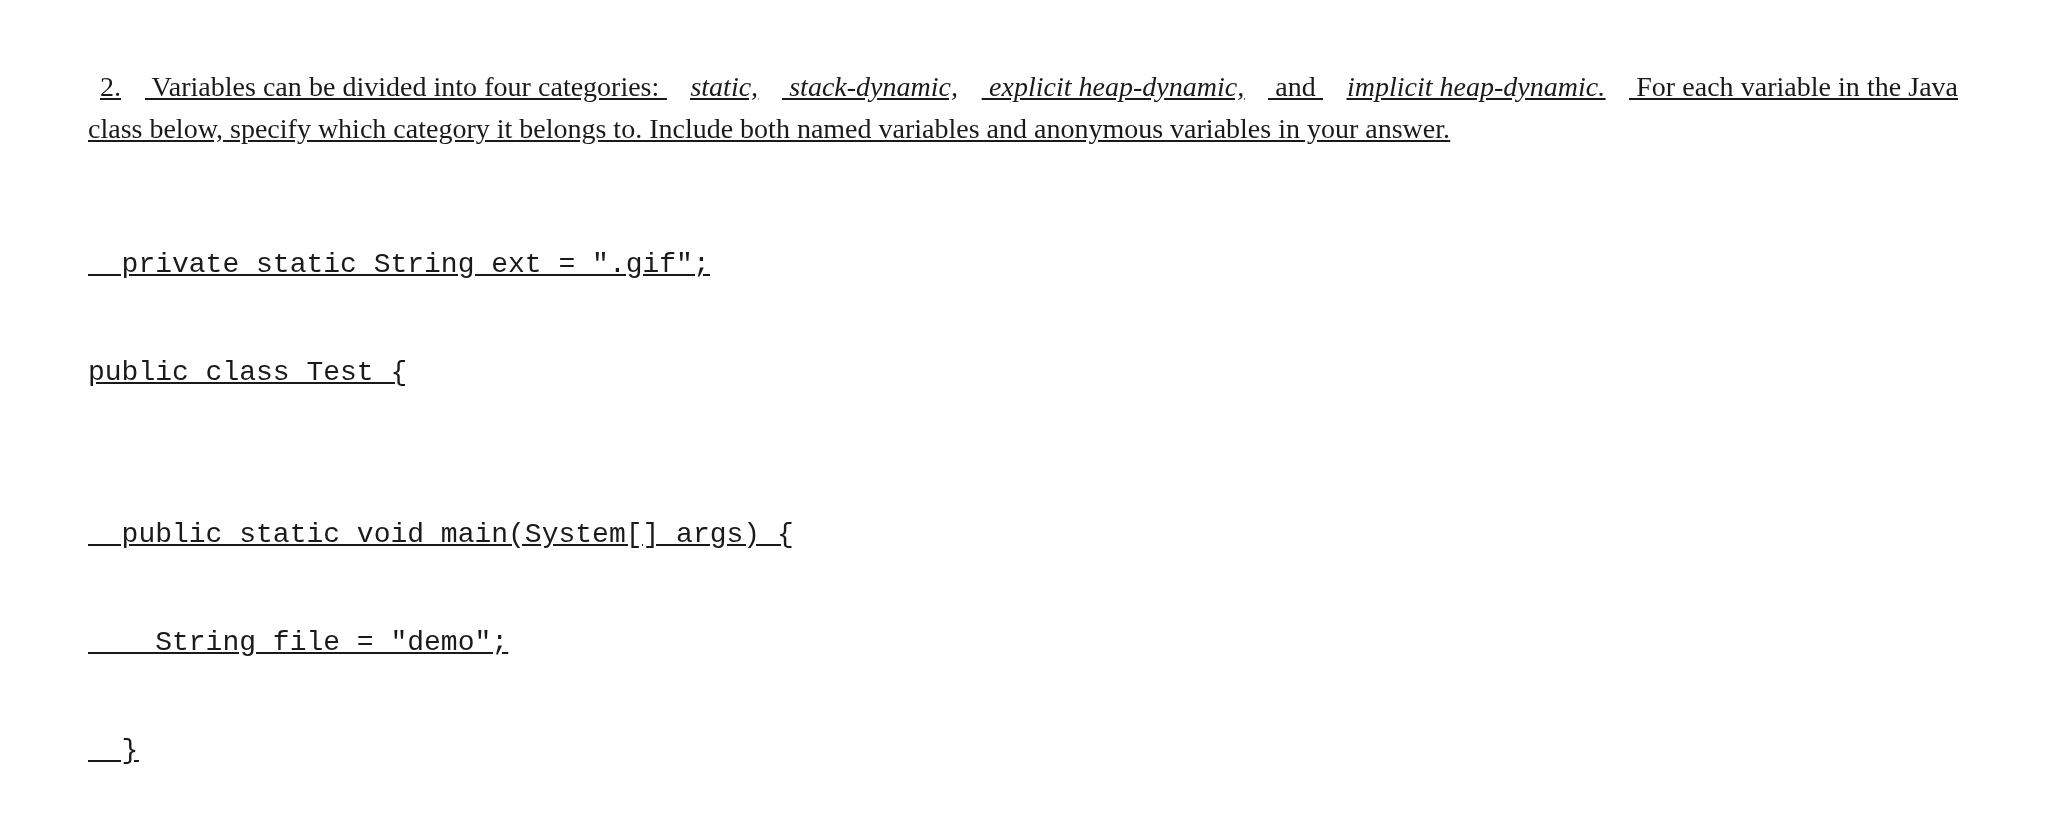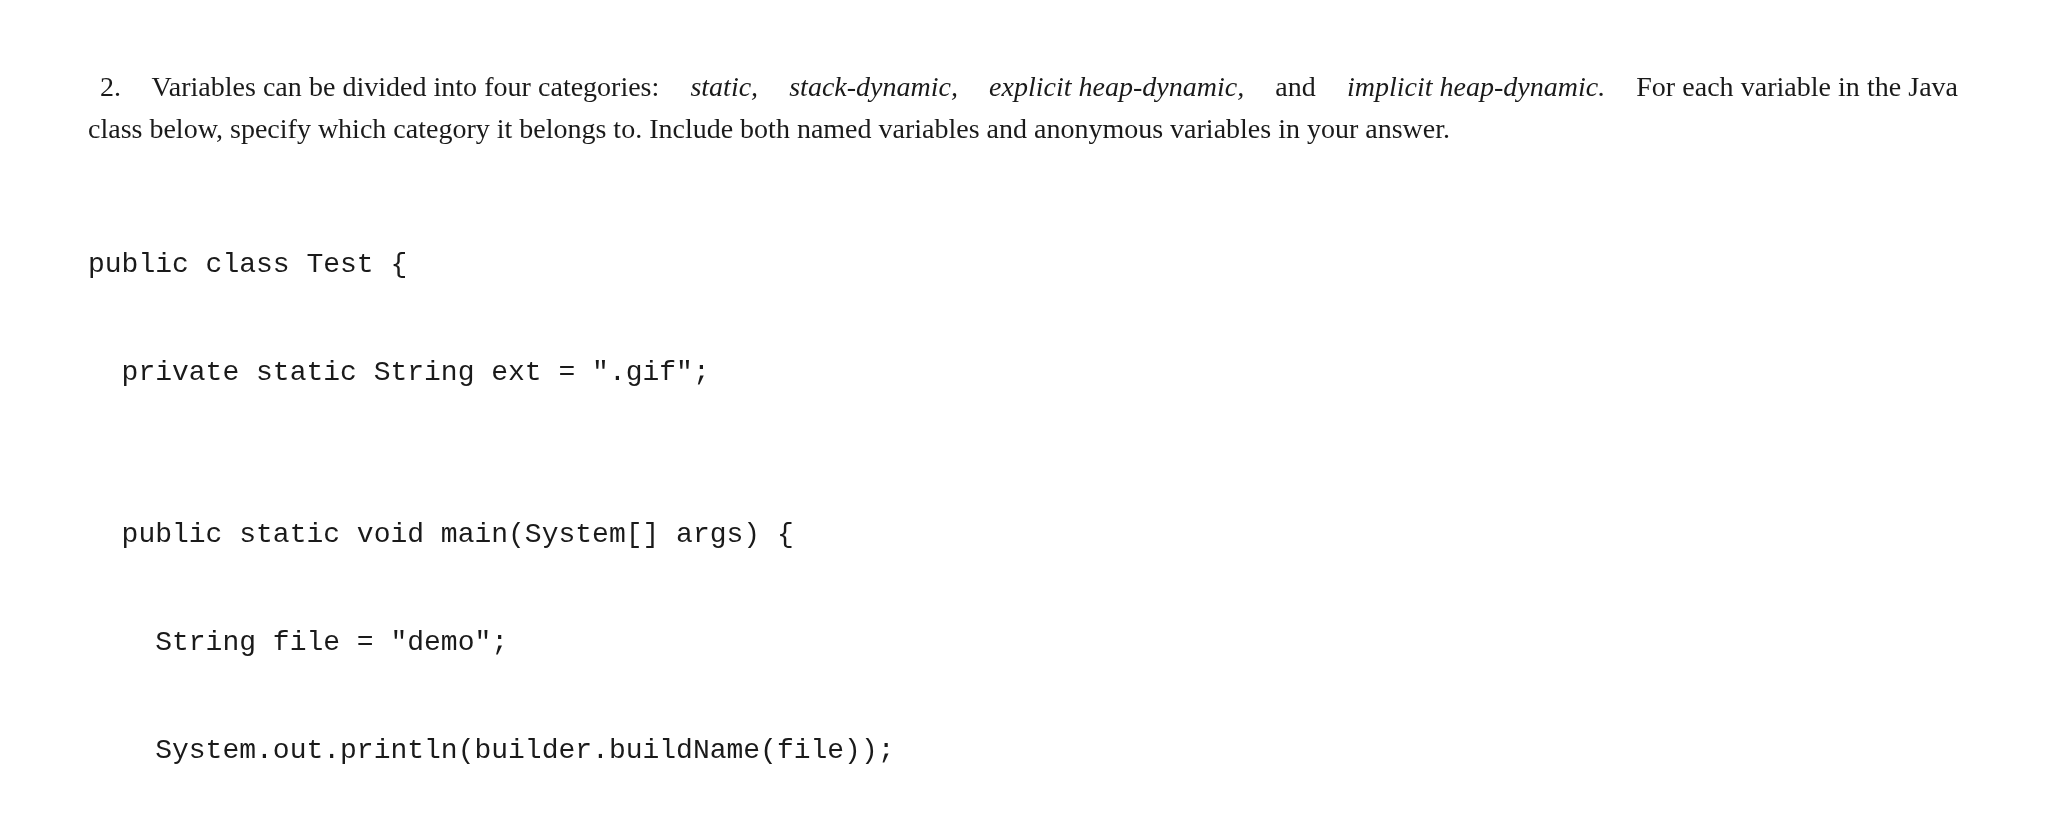--- a/index.html
+++ b/index.html
@@ -1,18 +1,19 @@
 <!DOCTYPE html>
 <html><head>
   <meta charset="utf-8">
   <style>
     * {
       margin: 12px;
       padding: 0;
       box-sizing: border-box;
+      text-decoration: underline;
     }
     
     body {
       background: #ffffff;
       font-family: Georgia, 'Times New Roman', serif;
       padding: 30px 40px;
       color: #1a1a1a;
       font-size: 28px;
       line-height: 1.5;
       max-width: 2046px;
@@ -44,21 +45,20 @@
 </head>
 <body>
 
 <div class="question">
   <p class="question-text">
     <span class="question-number">2.</span><span> Variables can be divided into four categories: </span><span class="italic">static,</span><span class="italic"> stack-dynamic,</span><span class="italic"> explicit heap-dynamic,</span><span> and </span><span class="italic">implicit heap-dynamic.</span><span> For each variable in the Java class below, specify which category it belongs to. Include both named variables and anonymous variables in your answer.</span>
   </p>
 </div>
 
 <div class="code-block">
+<div>  private static String ext = ".gif";</div>
 <div>public class Test {</div>
-<div>  private static String ext = ".gif";</div>
 <div></div>
 <div>  public static void main(System[] args) {</div>
 <div>    String file = "demo";</div>
-<div>    System.out.println(builder.buildName(file));</div>
 <div>  }</div>
 
 </div>
 
 </body></html>

